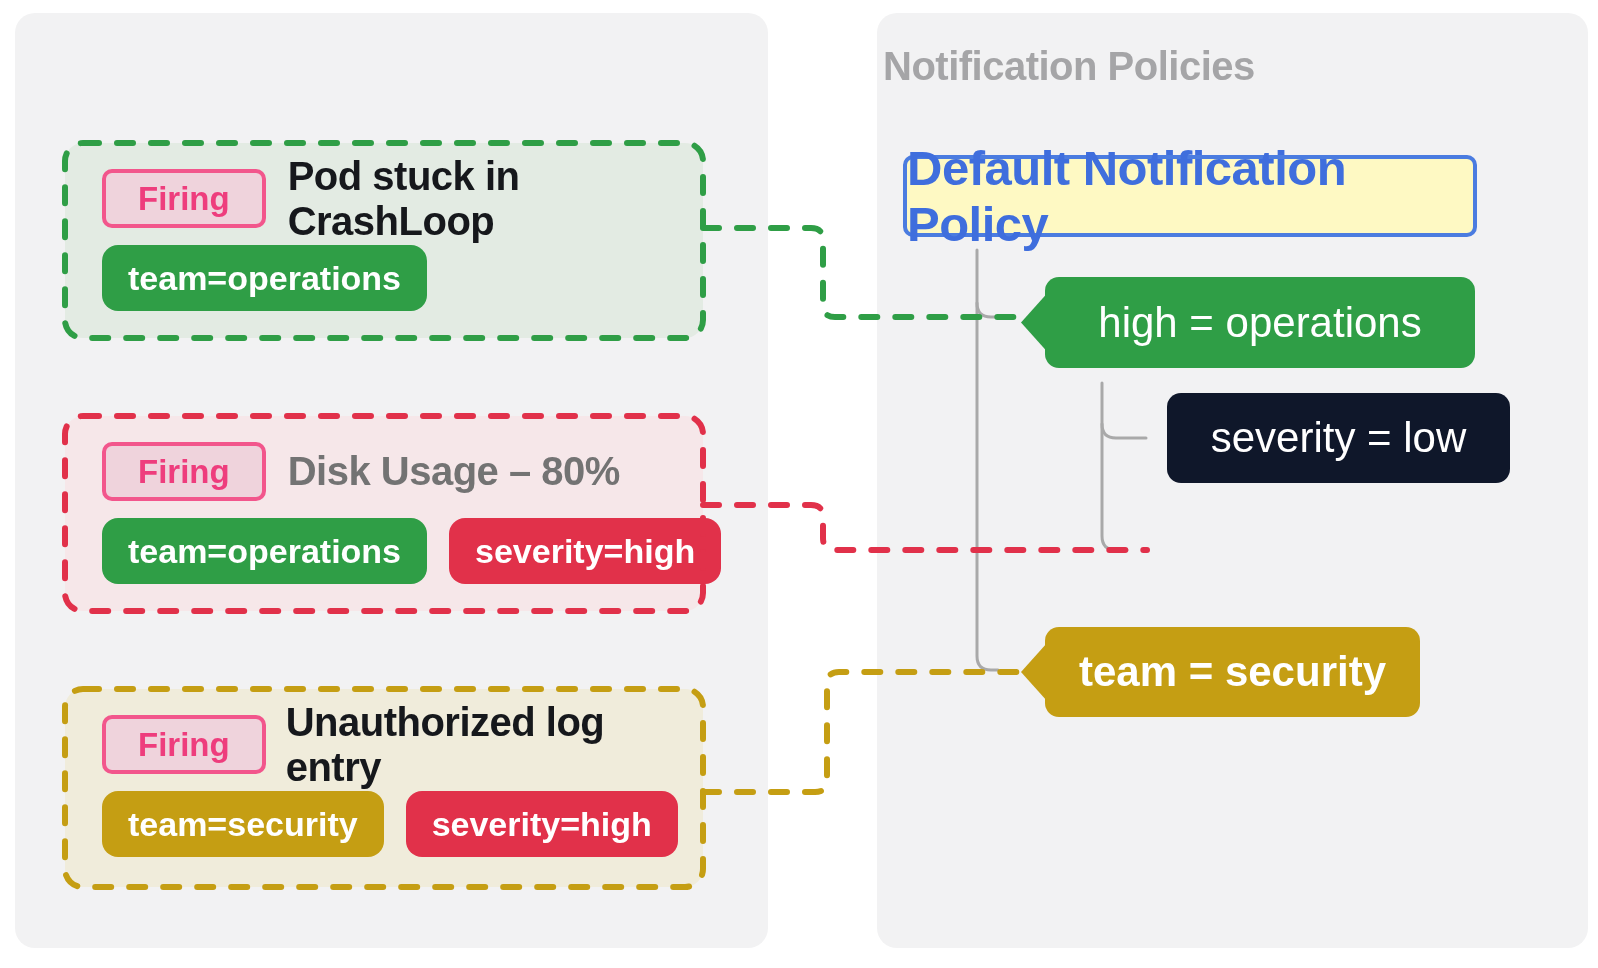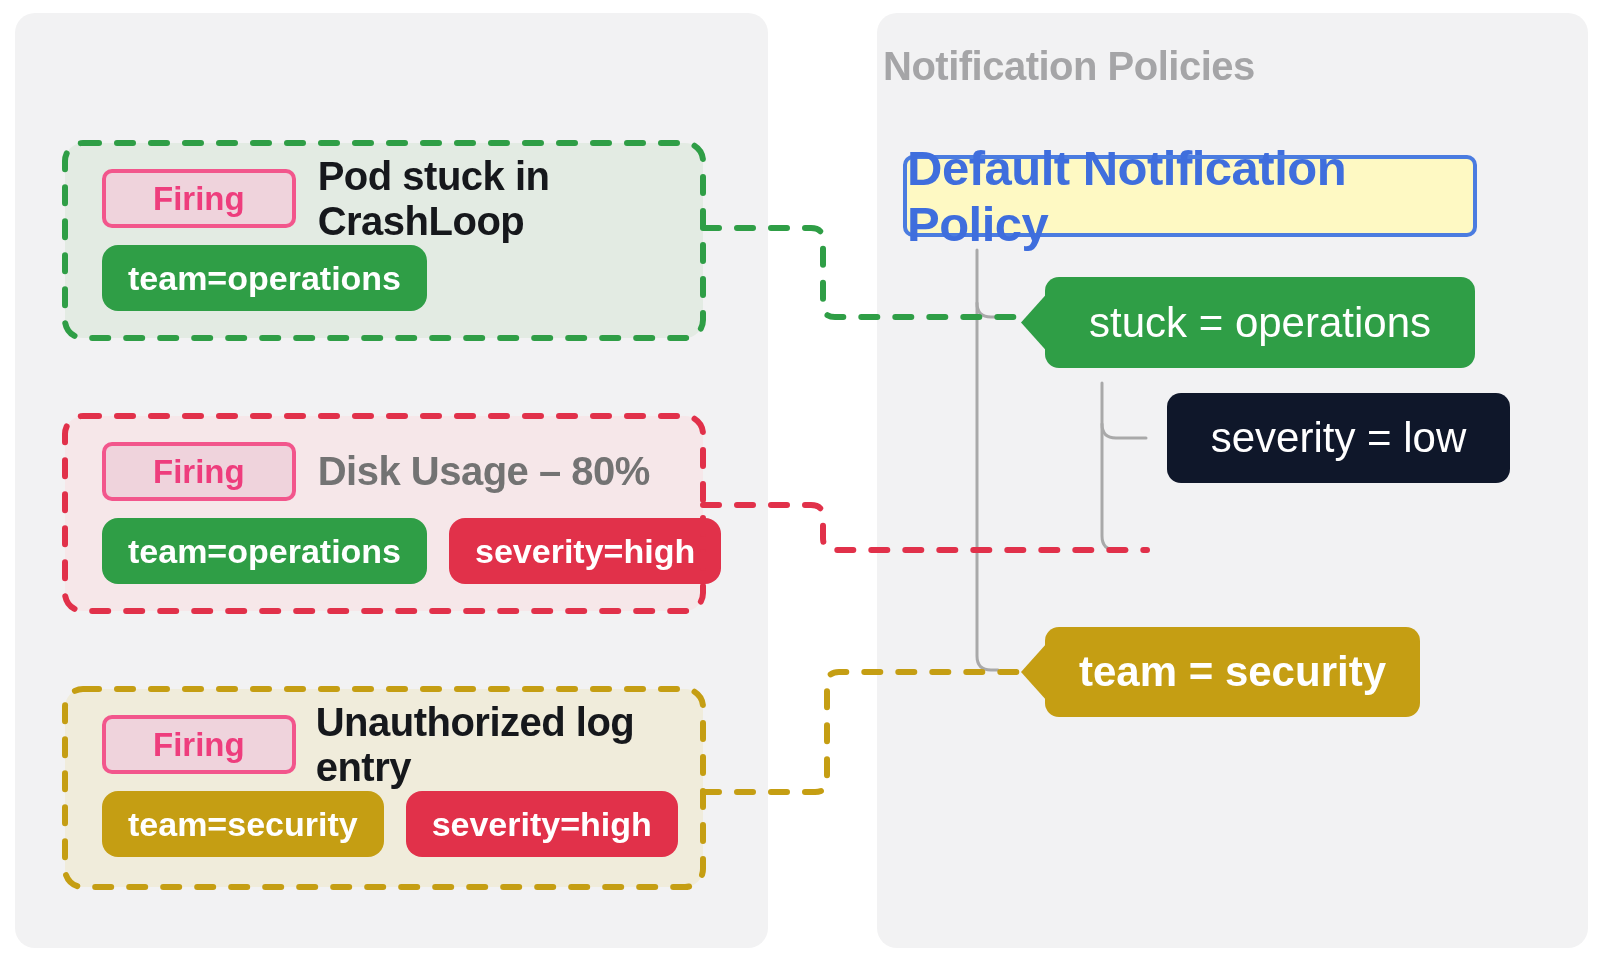--- a/index.html
+++ b/index.html
@@ -13,21 +13,21 @@
   .panel-title{position:absolute;top:44px;font-size:40px;font-weight:700;letter-spacing:-0.5px;}
   .panel-title.left{left:75px;}
   .panel-title.right{left:858px;margin-left:25px;}
 
   
   .card{position:absolute;left:65px;width:638px;height:195px;border-radius:18px;z-index:1;box-sizing:border-box;}
   .card1{top:143px;}
   .card2{top:416px;}
   .card3{top:689px;height:198px;}
   .card-row{position:absolute;left:37px;top:26px;height:59px;display:flex;align-items:center;}
-  .badge{display:flex;align-items:center;justify-content:center;height:59px;padding:0 47px;
+  .badge{display:flex;align-items:center;justify-content:center;height:59px;padding:0 32px;
          border:4px solid;border-radius:10px;box-sizing:border-box;
          font-size:33px;font-weight:700;}
   .card-title{margin-left:22px;font-size:40px;font-weight:700;letter-spacing:-0.5px;}
   .tag-row{position:absolute;left:37px;top:102px;display:flex;gap:22px;}
   .tag{display:flex;align-items:center;justify-content:center;height:66px;padding:0 26px;
        border-radius:16px;color:#ffffff;font-size:34px;font-weight:700;}
 
   
   .policy-box{position:absolute;left:903px;top:155px;width:574px;height:82px;box-sizing:border-box;
               border:4px solid;border-radius:10px;display:flex;align-items:center;justify-content:center;
@@ -99,17 +99,17 @@
     <path d="M 1102 383 V 536 Q 1102 550 1116 550 H 1127" fill="none" stroke-width="3" stroke-linecap="round" stroke="#a9a9a9"></path>
     <path d="M 1102 424 Q 1102 438 1116 438 H 1146" fill="none" stroke-width="3" stroke-linecap="round" stroke="#a9a9a9"></path>
 
     <path d="M 703 228 H 811 Q 823 228 823 240 V 305 Q 823 317 835 317 H 1026" fill="none" stroke-width="6" stroke-dasharray="16 18" stroke-linecap="round" stroke="#2f9e46"></path>
     <path d="M 703 505 H 811 Q 823 505 823 517 V 538 Q 823 550 835 550 H 1147" fill="none" stroke-width="6" stroke-dasharray="16 18" stroke-linecap="round" stroke="#e1314a"></path>
     <path d="M 703 792 H 815 Q 827 792 827 780 V 684 Q 827 672 839 672 H 1026" fill="none" stroke-width="6" stroke-dasharray="16 18" stroke-linecap="round" stroke="#c59e13"></path>
   </svg>
 
   <div class="policy-box" style="background-color: #fef9c3; color: rgb(63, 110, 221); border-color: rgb(75, 124, 224);">Default Notification Policy</div>
 
-  <div class="route pointed route-ops" style="background-color: rgb(47, 158, 70);">stuck = operations</div>
+  <div class="route pointed route-ops" style="background-color: rgb(47, 158, 70);">high = operations</div>
   <div class="route route-low" style="background-color: #0f172a;">severity = low</div>
   <div class="route pointed route-sec" style="background-color: rgb(197, 158, 19); font-weight: bold;">team = security</div>
 
 </div>
 
 </body></html>

